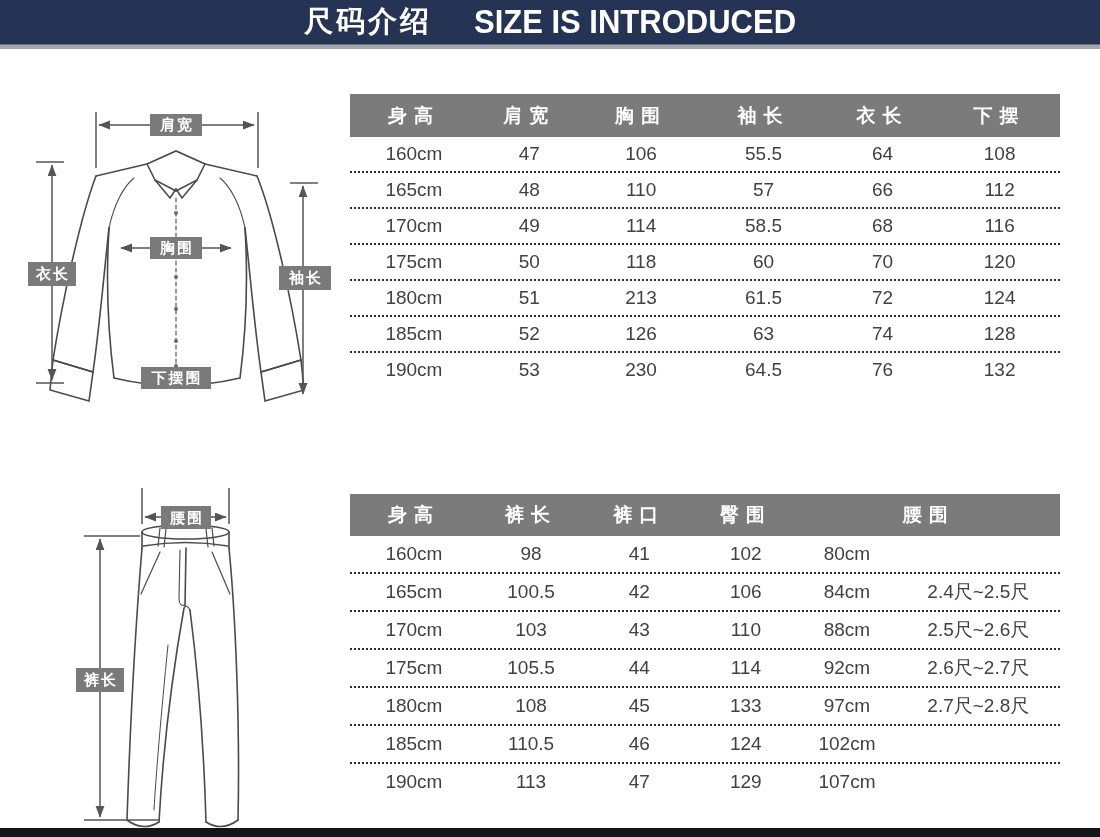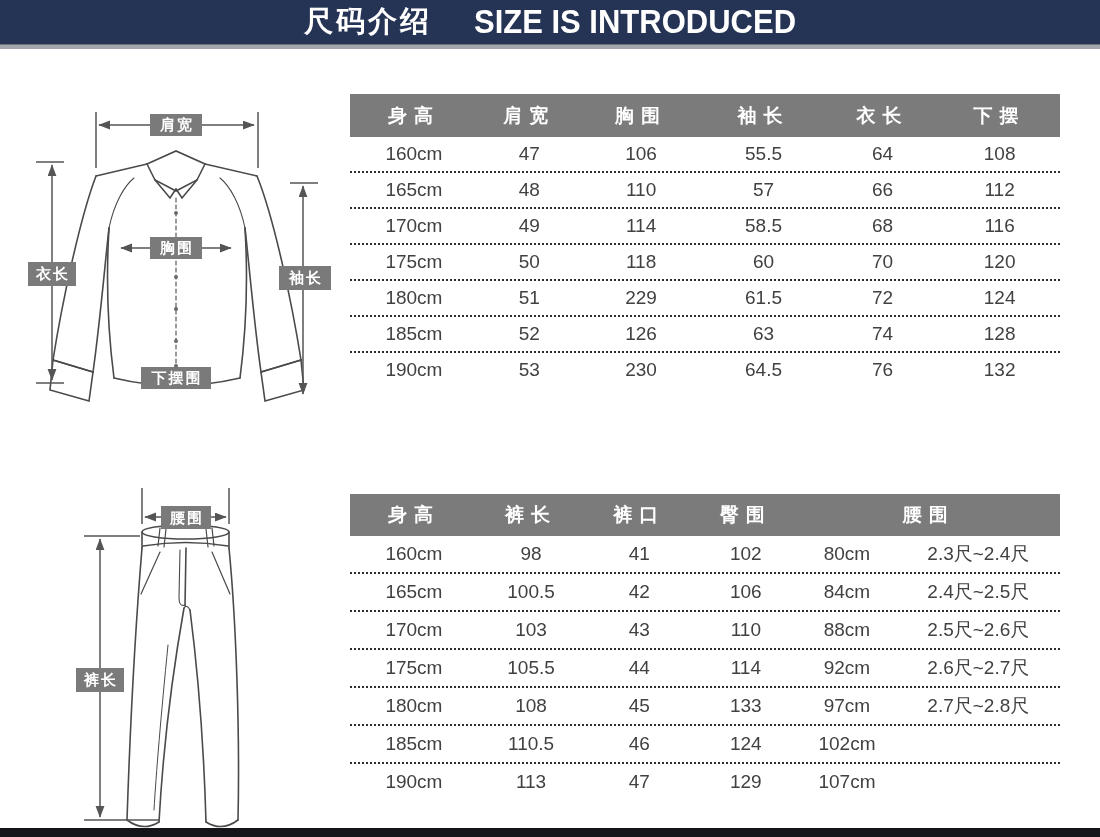--- a/index.html
+++ b/index.html
@@ -196,21 +196,21 @@
         <div class="td" style="width: 18%;">175cm</div>
         <div class="td" style="width: 14.5%;">50</div>
         <div class="td" style="width: 17%;">118</div>
         <div class="td" style="width: 17.5%;">60</div>
         <div class="td" style="width: 16%;">70</div>
         <div class="td" style="width: 17%;">120</div>
       </div>
       <div class="trow">
         <div class="td" style="width: 18%;">180cm</div>
         <div class="td" style="width: 14.5%;">51</div>
-        <div class="td" style="width: 17%;">229</div>
+        <div class="td" style="width: 17%;">213</div>
         <div class="td" style="width: 17.5%;">61.5</div>
         <div class="td" style="width: 16%;">72</div>
         <div class="td" style="width: 17%;">124</div>
       </div>
       <div class="trow">
         <div class="td" style="width: 18%;">185cm</div>
         <div class="td" style="width: 14.5%;">52</div>
         <div class="td" style="width: 17%;">126</div>
         <div class="td" style="width: 17.5%;">63</div>
         <div class="td" style="width: 16%;">74</div>
@@ -233,21 +233,20 @@
         <div class="th" style="width: 15.5%;">裤口</div>
         <div class="th" style="width: 14.5%;">臀围</div>
         <div class="th" style="width: 37%;">腰围</div>
       </div>
       <div class="trow">
         <div class="td" style="width: 18%;">160cm</div>
         <div class="td" style="width: 15%;">98</div>
         <div class="td" style="width: 15.5%;">41</div>
         <div class="td" style="width: 14.5%;">102</div>
         <div class="td" style="width: 14%;">80cm</div>
-        <div class="td" style="width: 23%;">2.3尺~2.4尺</div>
       </div>
       <div class="trow">
         <div class="td" style="width: 18%;">165cm</div>
         <div class="td" style="width: 15%;">100.5</div>
         <div class="td" style="width: 15.5%;">42</div>
         <div class="td" style="width: 14.5%;">106</div>
         <div class="td" style="width: 14%;">84cm</div>
         <div class="td" style="width: 23%;">2.4尺~2.5尺</div>
       </div>
       <div class="trow">

